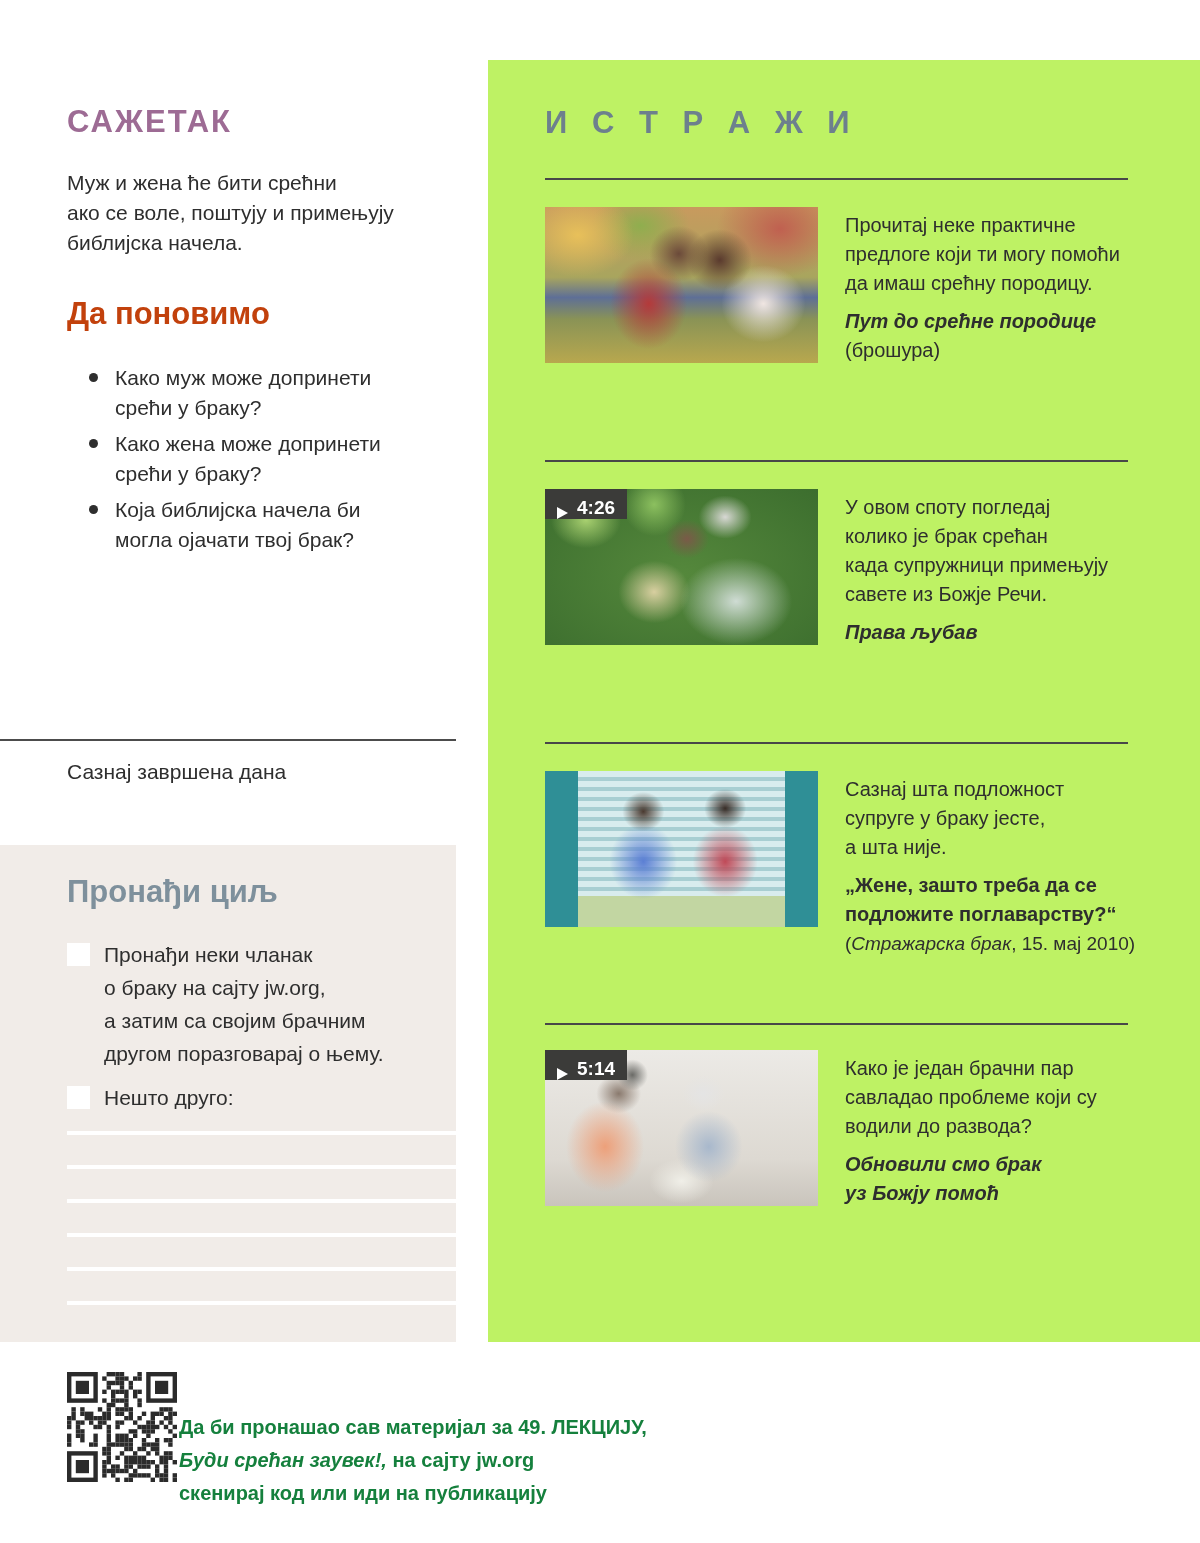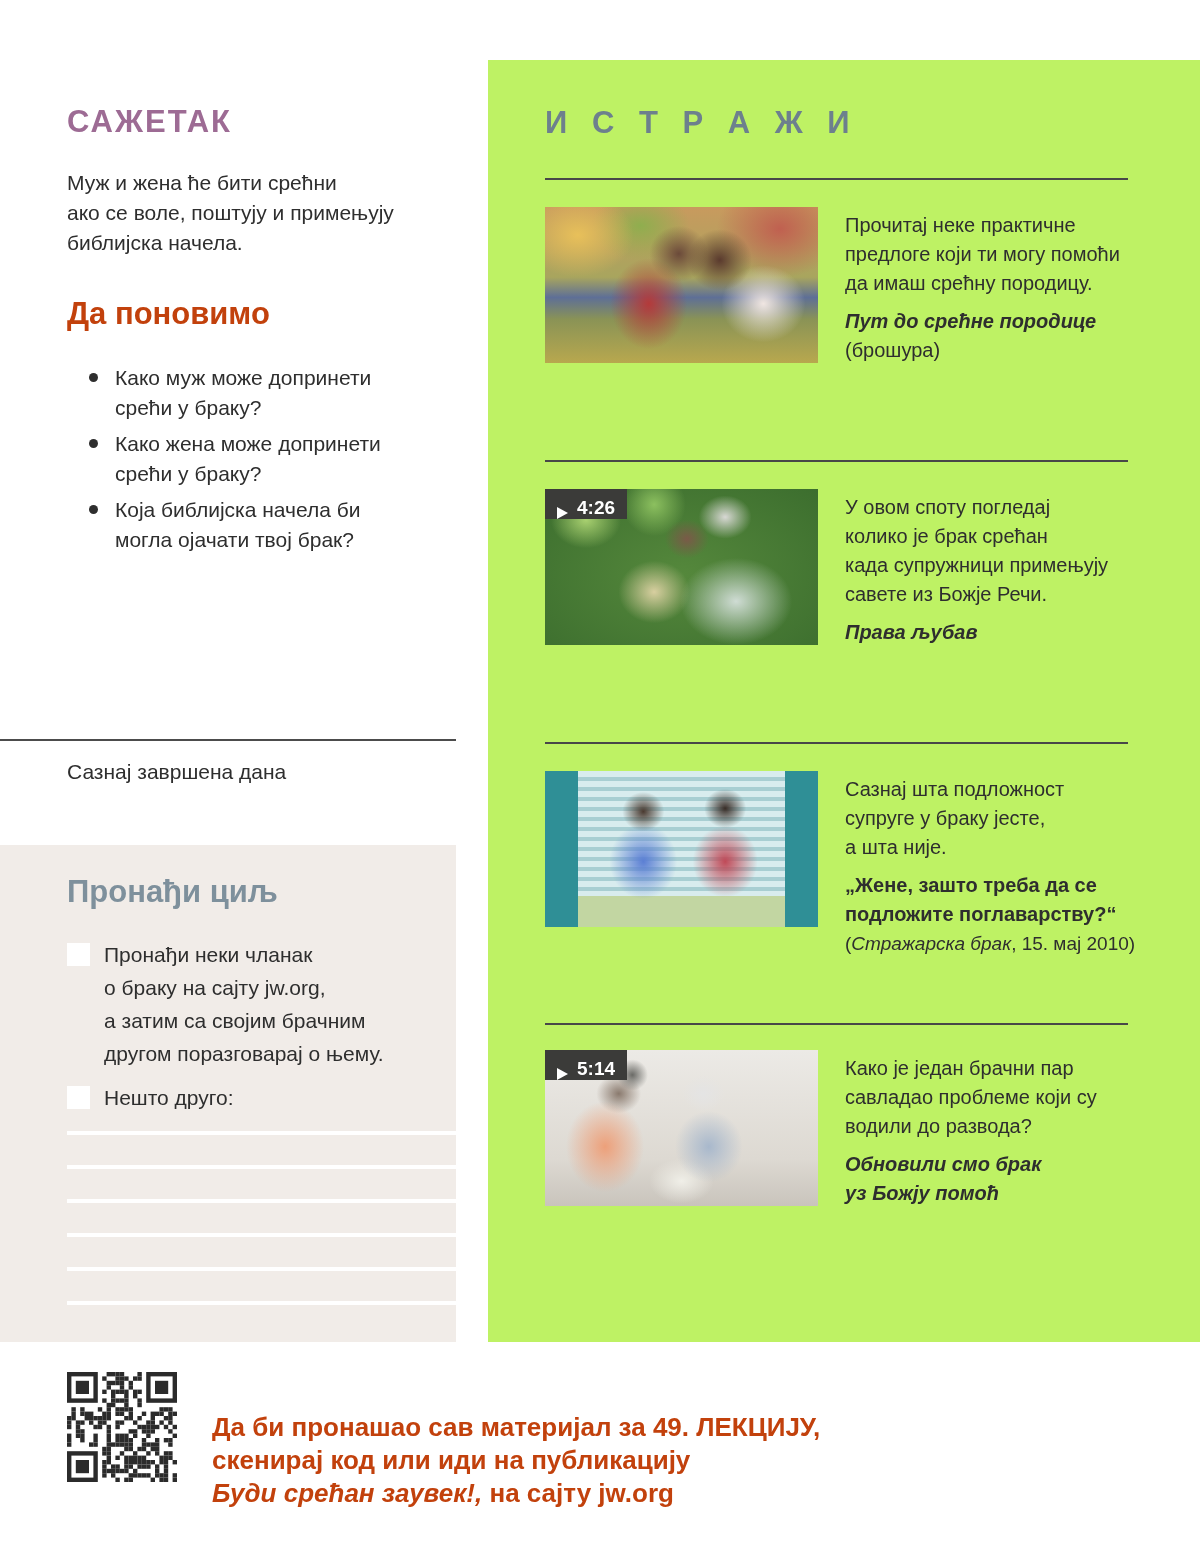--- a/index.html
+++ b/index.html
@@ -79,22 +79,22 @@
     radial-gradient(26px 26px at 32% 16%, #6a6a66 0%, rgba(106,106,102,0) 60%),
     radial-gradient(60px 70px at 22% 62%, #eda07a 0%, rgba(237,160,122,0) 65%),
     radial-gradient(32px 28px at 27% 28%, #8a7a6e 0%, rgba(138,122,110,0) 70%),
     radial-gradient(30px 26px at 58% 28%, #e4e4e4 0%, rgba(228,228,228,0) 70%),
     radial-gradient(52px 55px at 60% 62%, #a8b8cc 0%, rgba(168,184,204,0) 65%),
     radial-gradient(46px 32px at 50% 84%, #f0efe8 0%, rgba(240,239,232,0) 70%),
     linear-gradient(180deg,#eceae6 0%,#ddd9d2 70%,#c9c4bc 100%);}
 
   
   .qr{position:absolute;left:67px;top:1372px;width:110px;height:110px;}
-  .footer-text{position:absolute;left:212px;top:1411px;font-size:26px;line-height:33px;
-               color:#c2410c;font-weight:bold;white-space:nowrap;}
+  .footer-text{position:absolute;left:179px;top:1411px;font-size:20px;line-height:33px;
+               color:#15803d;font-weight:bold;white-space:nowrap;}
   .footer-text .it{font-style:italic;}
 </style>
 </head>
 <body>
 
 <div class="page">
 
   <h2 class="summary-title">САЖЕТАК</h2>
 
   <div class="summary-body">Муж и жена ће бити срећни
@@ -441,17 +441,17 @@
           <rect x="88" y="8.8" width="13.200000000000001" height="13.200000000000001"></rect>
           <rect x="0" y="79.2" width="30.800000000000004" height="30.800000000000004"></rect>
           <rect x="4.4" y="83.60000000000001" width="22" height="22" fill="#ffffff"></rect>
           <rect x="8.8" y="88" width="13.200000000000001" height="13.200000000000001"></rect>
         </g>
       </svg>
   </div>
 
   <div class="footer-text">
     <div>Да би пронашао сав материјал за 49. ЛЕКЦИЈУ,</div>
+    <div><span class="it">Буди срећан заувек!,</span><span> на сајту jw.org</span></div>
     <div>скенирај код или иди на публикацију</div>
-    <div><span class="it">Буди срећан заувек!,</span><span> на сајту jw.org</span></div>
   </div>
 
 </div>
 
 </body></html>

